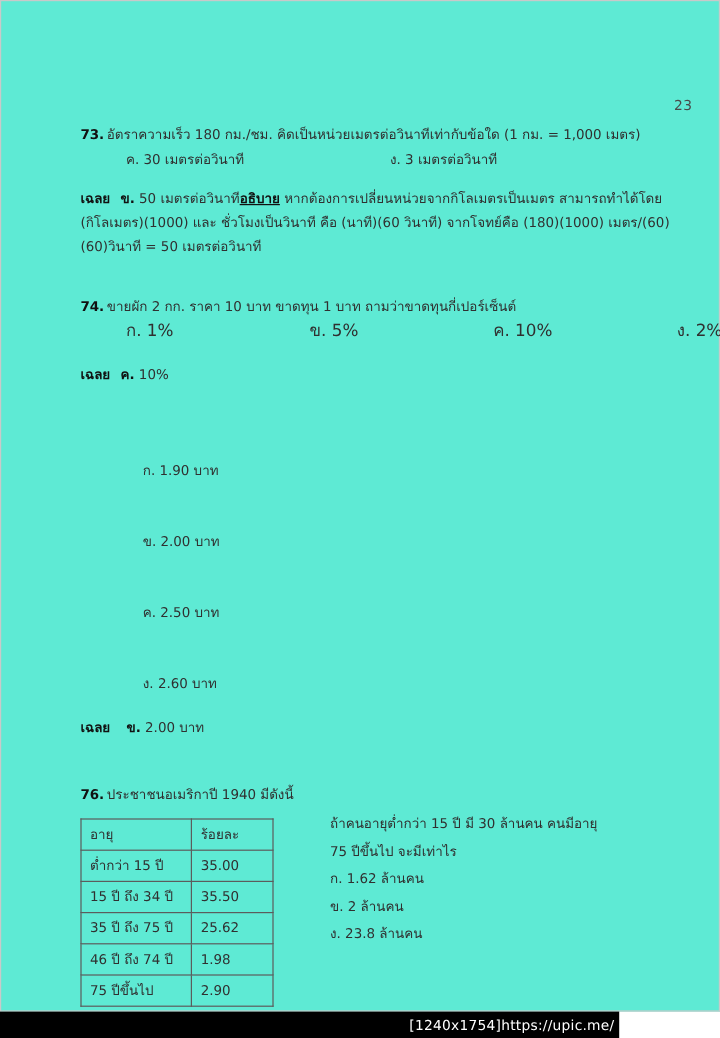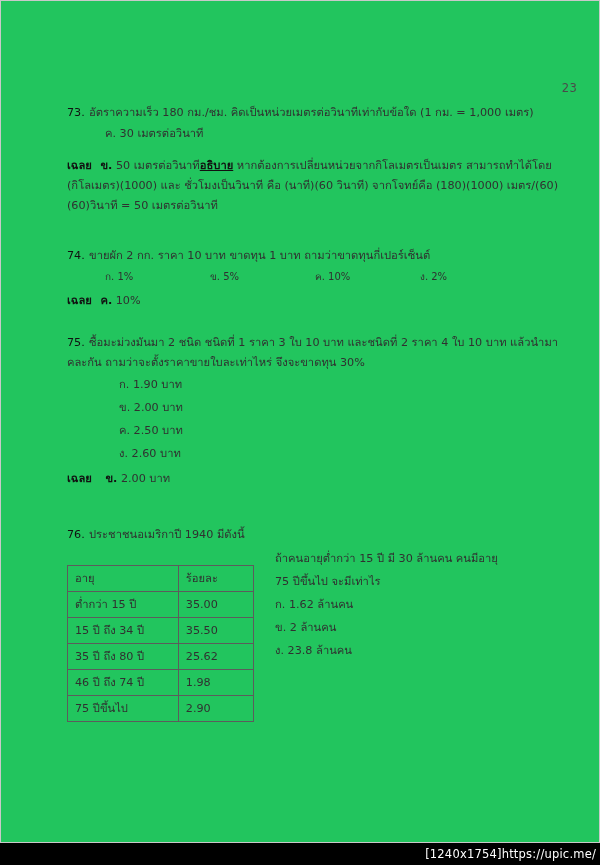--- a/index.html
+++ b/index.html
@@ -16,21 +16,21 @@
     overflow: hidden;
   }
 
   
   .page-sheet {
     position: absolute;
     left: 0;
     top: 0;
     width: 600px;
     height: 843px;
-    background: #22c55e;
+    background: #5eead4;
     box-sizing: border-box;
     border: 1px solid #c9c9c9;
   }
 
   .page-inner {
     position: absolute;
     left: 0;
     top: 0;
     right: 0;
     bottom: 0;
@@ -62,21 +62,21 @@
   .q-line {
     font-size: 11.2px;
     line-height: 20px;
     color: #303030;
     white-space: nowrap;
   }
   .q-line.wrap {
     white-space: normal;
   }
   .q-num {
-    font-weight: normal;
+    font-weight: bold;
     color: #111;
     display: inline-block;
     min-width: 22px;
   }
   .q-stem {
     color: #303030;
   }
 
   
   .choice-row {
@@ -90,45 +90,47 @@
     width: 220px;
     flex: 0 0 220px;
   }
   .choice-row .col-b {
     flex: 1 1 auto;
   }
 
   
   .choice-row-4 {
     display: flex;
-    font-size: 10px;
+    font-size: 14px;
     line-height: 21px;
     color: #303030;
     padding-left: 38px;
+    gap: 48px;
   }
   .choice-row-4 > span {
     flex: 0 0 105px;
   }
 
   
   .choice-stack {
     padding-left: 52px;
   }
   .choice-stack .ch {
     font-size: 11.2px;
     line-height: 23px;
     color: #303030;
+    margin-top: 36px;
   }
 
   
   .answer-line {
     font-size: 11.2px;
     line-height: 21px;
     color: #303030;
-    margin-top: 3px;
+    margin-top: 15px;
   }
   .answer-label {
     font-weight: bold;
     color: #111;
     text-align: right;
   }
   .answer-choice {
     font-weight: bold;
     color: #111;
     margin-left: 10px;
@@ -161,22 +163,22 @@
   .gap-lg { height: 30px; }
   .gap-xl { height: 36px; }
 
   
   .q76-area {
     position: relative;
     width: 500px;
   }
   .data-table {
     border-collapse: collapse;
-    width: 187px;
-    margin-top: 20px;
+    width: 161px;
+    margin-top: 9px;
   }
   .data-table td {
     border: 1px solid #5c5c5c;
     font-size: 11.2px;
     padding: 3px 6px 3px 7px;
     color: #303030;
     line-height: 17px;
     height: 19px;
   }
   .data-table td.col-age { width: 95px; }
@@ -199,21 +201,21 @@
     line-height: 23px;
     color: #303030;
     white-space: nowrap;
   }
 
   
   .footer-bar {
     position: absolute;
     left: 0;
     bottom: 0;
-    width: 600px;
+    width: 516px;
     height: 22px;
     background: #000000;
   }
   .footer-text {
     position: absolute;
     right: 4px;
     top: 50%;
     transform: translateY(-50%);
     color: #ffffff;
     font-family: "DejaVu Sans", "Liberation Sans", sans-serif;
@@ -232,20 +234,21 @@
 
     <div class="content">
 
       <div class="q-block">
         <div class="q-line">
           <span class="q-num">73.</span><span class="q-stem">อัตราความเร็ว 180 กม./ชม. คิดเป็นหน่วยเมตรต่อวินาทีเท่ากับข้อใด (1 กม. = 1,000 เมตร)</span>
         </div>
 
         <div class="choice-row">
           <span class="col-a">ค. 30 เมตรต่อวินาที</span>
+          <span class="col-b">ง. 3 เมตรต่อวินาที</span>
         </div>
 
         <div class="gap-sm"></div>
 
         <div class="explain">
           <span class="answer-label">เฉลย</span>
           <span class="answer-choice-tight">ข.</span>
           <span class="answer-value">50 เมตรต่อวินาที</span><u>อธิบาย</u><span> หากต้องการเปลี่ยนหน่วยจากกิโลเมตรเป็นเมตร สามารถทำได้โดย (กิโลเมตร)(1000) และ ชั่วโมงเป็นวินาที คือ (นาที)(60 วินาที) จากโจทย์คือ (180)(1000) เมตร/(60)(60)วินาที =  50 เมตรต่อวินาที</span>
         </div>
       </div>
@@ -267,23 +270,20 @@
         <div class="answer-line">
           <span class="answer-label">เฉลย</span>
           <span class="answer-choice-tight">ค.</span>
           <span class="answer-value">10%</span>
         </div>
       </div>
 
       <div class="gap-md"></div>
 
       <div class="q-block">
-        <div class="q-line wrap">
-          <span class="q-num">75.</span><span class="q-stem">ซื้อมะม่วงมันมา 2 ชนิด ชนิดที่ 1 ราคา 3 ใบ 10 บาท และชนิดที่ 2 ราคา 4 ใบ 10 บาท แล้วนำมาคละกัน ถามว่าจะตั้งราคาขายใบละเท่าไหร่ จึงจะขาดทุน 30%</span>
-        </div>
 
         <div class="choice-stack">
           <div class="ch">ก. 1.90 บาท</div>
           <div class="ch">ข. 2.00 บาท</div>
           <div class="ch">ค. 2.50 บาท</div>
           <div class="ch">ง. 2.60 บาท</div>
         </div>
 
         <div class="answer-line">
           <span class="answer-label">เฉลย</span>
@@ -307,21 +307,21 @@
             </tr>
             <tr>
               <td class="col-age">ต่ำกว่า 15 ปี</td>
               <td class="col-pct">35.00</td>
             </tr>
             <tr>
               <td class="col-age">15 ปี ถึง 34 ปี</td>
               <td class="col-pct">35.50</td>
             </tr>
             <tr>
-              <td class="col-age">35 ปี ถึง 80 ปี</td>
+              <td class="col-age">35 ปี ถึง 75 ปี</td>
               <td class="col-pct">25.62</td>
             </tr>
             <tr>
               <td class="col-age">46 ปี ถึง 74 ปี</td>
               <td class="col-pct">1.98</td>
             </tr>
             <tr>
               <td class="col-age">75 ปีขึ้นไป</td>
               <td class="col-pct">2.90</td>
             </tr>

